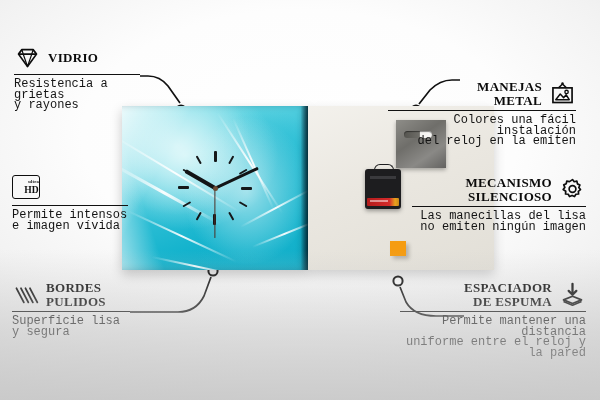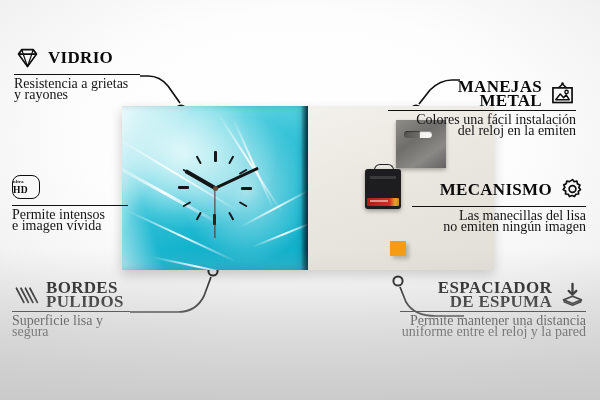--- a/index.html
+++ b/index.html
@@ -77,31 +77,31 @@
   
   .callout{position:absolute;width:188px;}
   .callout.left{text-align:left;}
   .callout.right{text-align:right;}
   .head{display:flex;align-items:center;gap:7px;padding-bottom:3px;}
   .callout.right .head{flex-direction:row-reverse;}
   .ico{width:27px;height:27px;flex:0 0 27px;color:#0d0d0d;}
   .ico svg{display:block;width:27px;height:27px;}
   .title{
     font-family:"Liberation Serif",serif;font-weight:700;
-    font-size:17px;line-height:13.4px;letter-spacing:.3px;color:#0b0b0b;
+    font-size:13px;line-height:13.4px;letter-spacing:.3px;color:#0b0b0b;
     text-transform:uppercase;
   }
   .rule{height:1.3px;background:#111;width:100%;}
   .desc{
-    font-family:Liberation Serif, serif;font-size:14px;line-height:10.6px;
+    font-family:Liberation Mono, monospace;font-size:12px;line-height:10.6px;
     color:#141414;padding-top:4px;
   }
   .hdbox{
-    width:26px;height:22px;border:1.6px solid #0d0d0d;border-radius:8px;
-    display:flex;flex-direction:column;align-items:flex-start;justify-content:center;line-height:1;
+    width:26px;height:22px;border:1.6px solid #0d0d0d;border-radius:3px;
+    display:flex;flex-direction:column;align-items:flex-end;justify-content:center;line-height:1;
   }
   .hdbox .u{font-size:4.6px;font-weight:700;letter-spacing:.2px;}
   .hdbox .h{font-size:9.6px;font-weight:700;letter-spacing:.2px;margin-top:.5px;}
 </style>
 </head>
 <body>
 
 <div id="stage">
 
   <svg id="wires" viewBox="0 0 600 400" fill="none">
@@ -276,20 +276,21 @@
   <div class="callout right" style="left:412px;top:176px;width:174px;">
     <div class="head">
       <span class="ico">
         <svg viewBox="0 0 24 24">
             <path d="M12 3.2l1.5 1.9 2.4-.5.5 2.4 2.2 1-1 2.2 1.5 1.9-1.9 1.5.2 2.4-2.4.2-1.2 2.1-2.2-1-2.2 1-1.2-2.1-2.4-.2.2-2.4L3.7 12l1.5-1.9-1-2.2 2.2-1 .5-2.4 2.4.5z" stroke="#0d0d0d" stroke-width="1.5" fill="none" stroke-linejoin="round"></path>
             <circle cx="12" cy="11.6" r="3" stroke="#0d0d0d" stroke-width="1.5" fill="none"></circle>
           </svg>
       </span>
       <span class="title">
         <span>MECANISMO</span><br>
+        <span>SILENCIOSO</span>
       </span>
     </div>
     <div class="rule"></div>
     <div class="desc">
       <span>Las manecillas del lisa</span><br>
       <span>no emiten ningún imagen</span>
     </div>
   </div>
 
   <div class="callout right" style="left:400px;top:281px;width:186px;">

